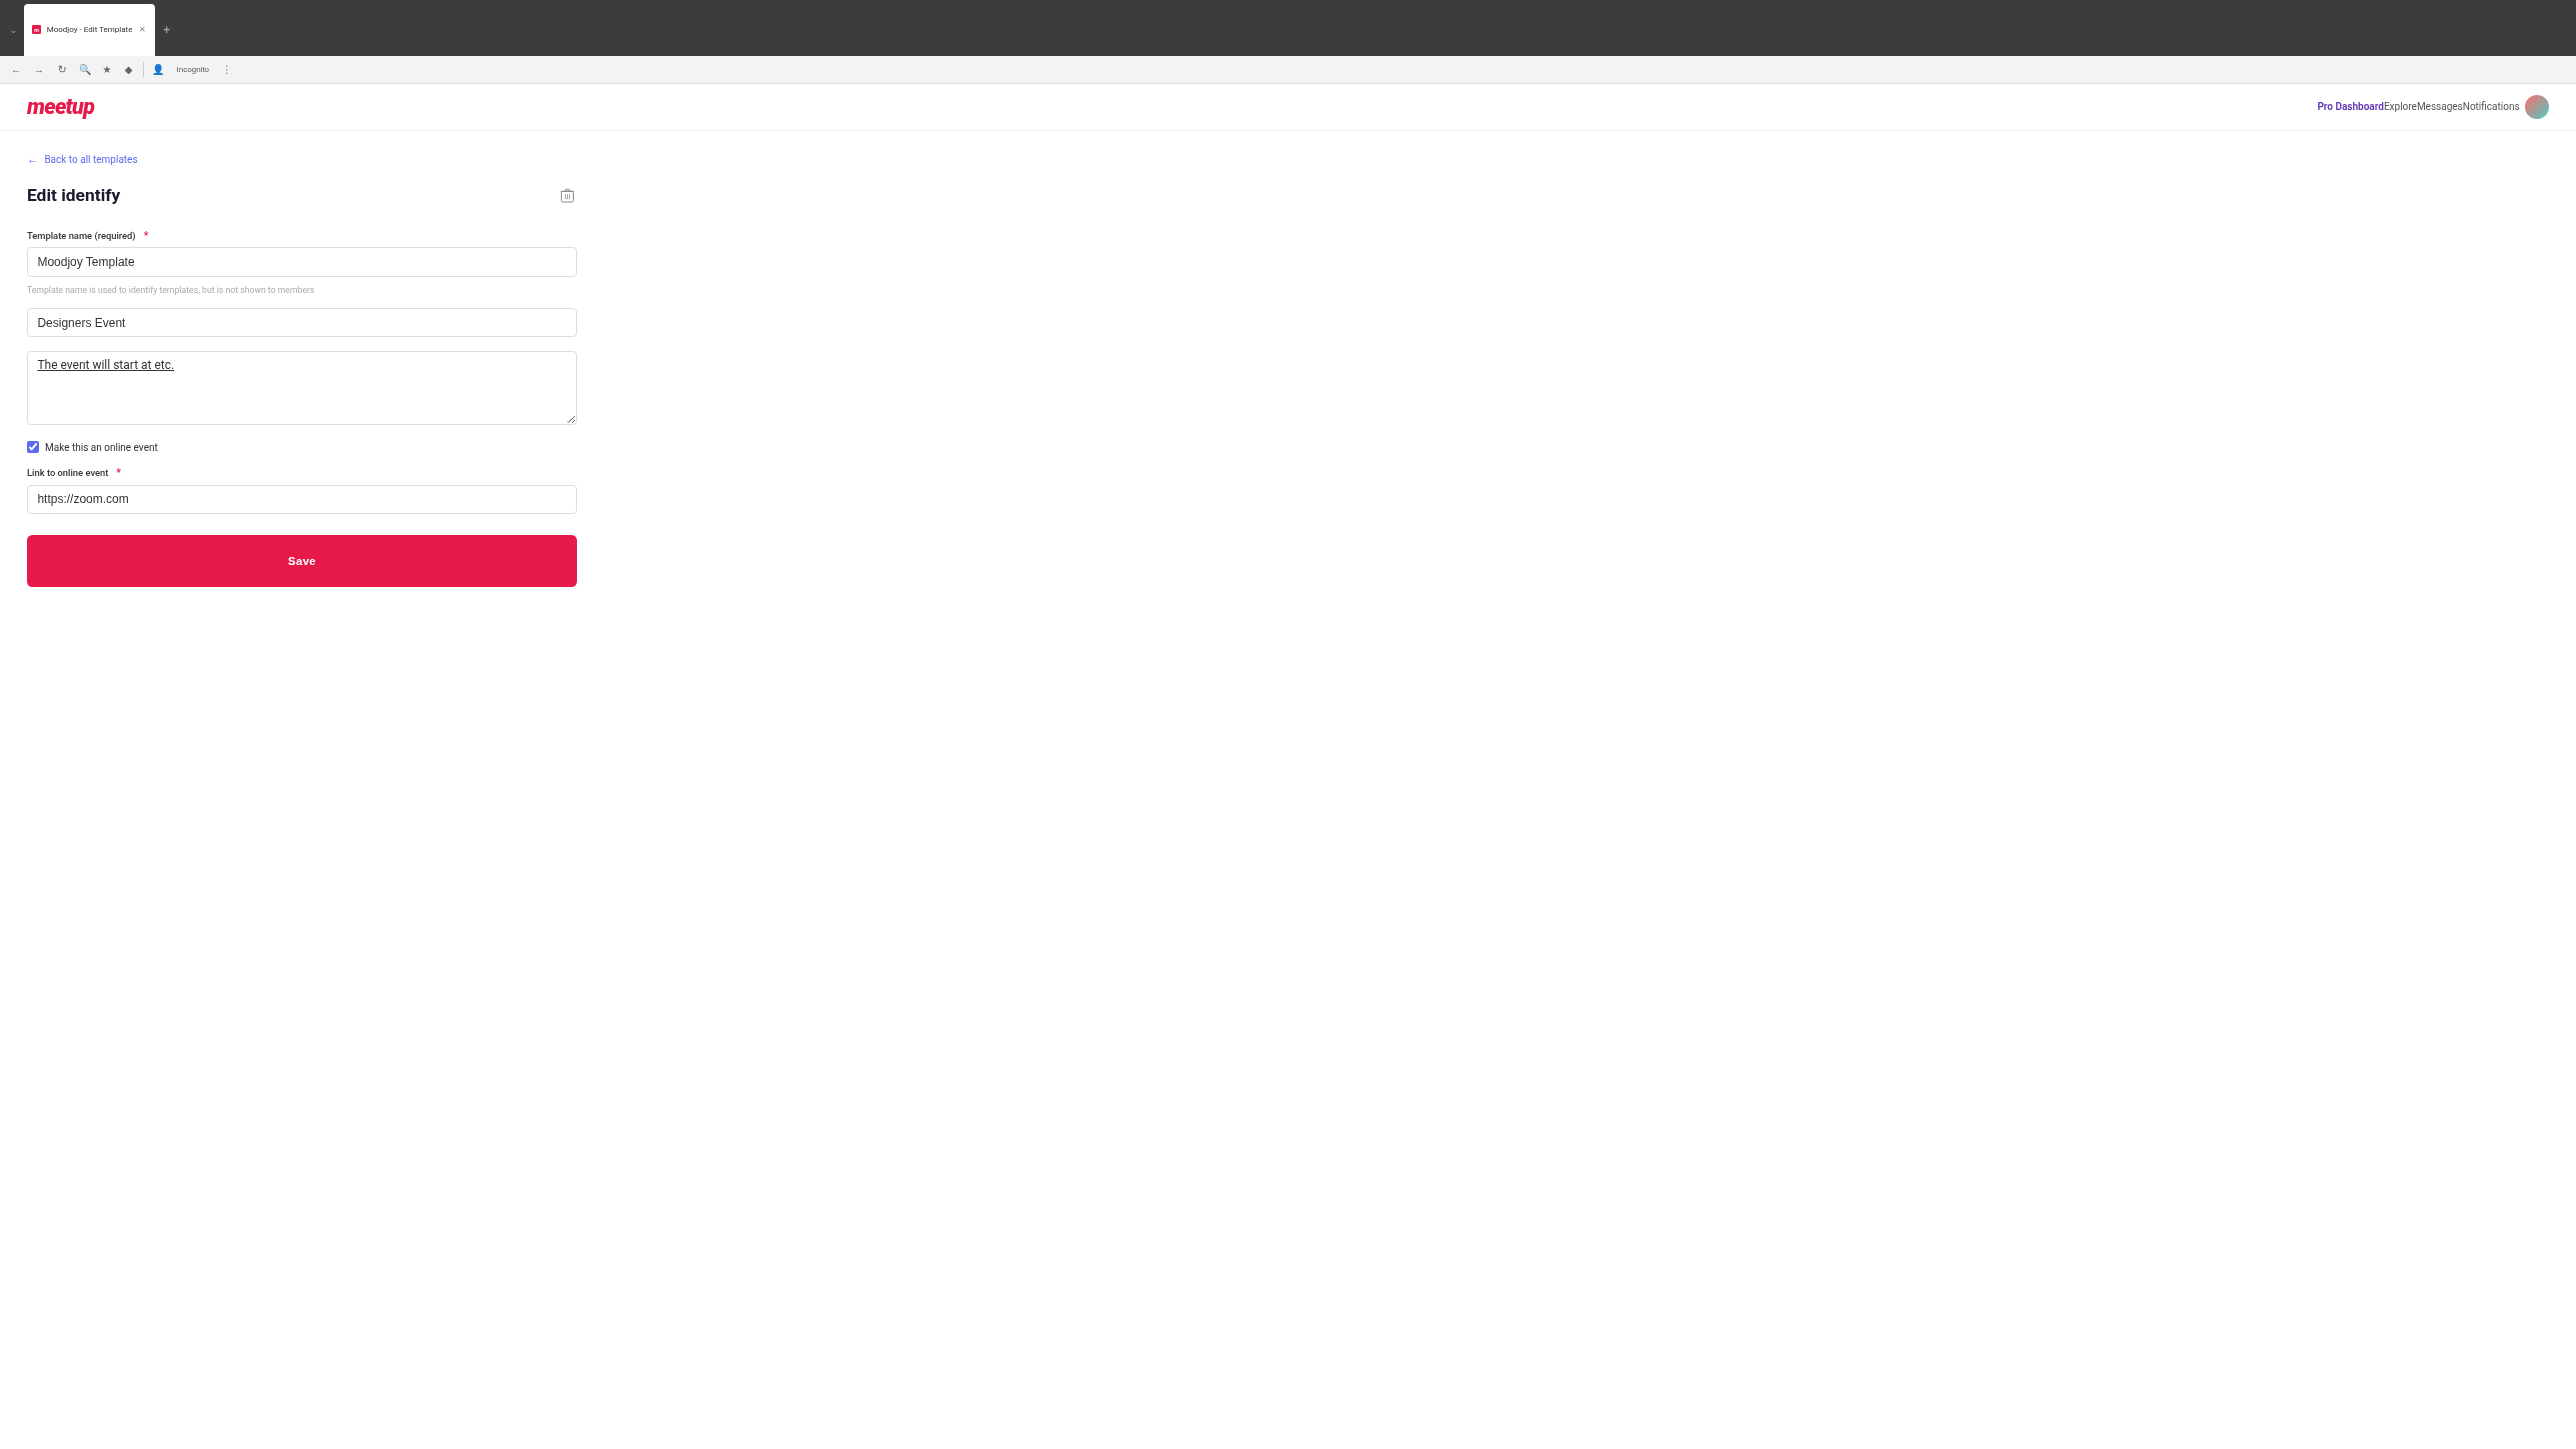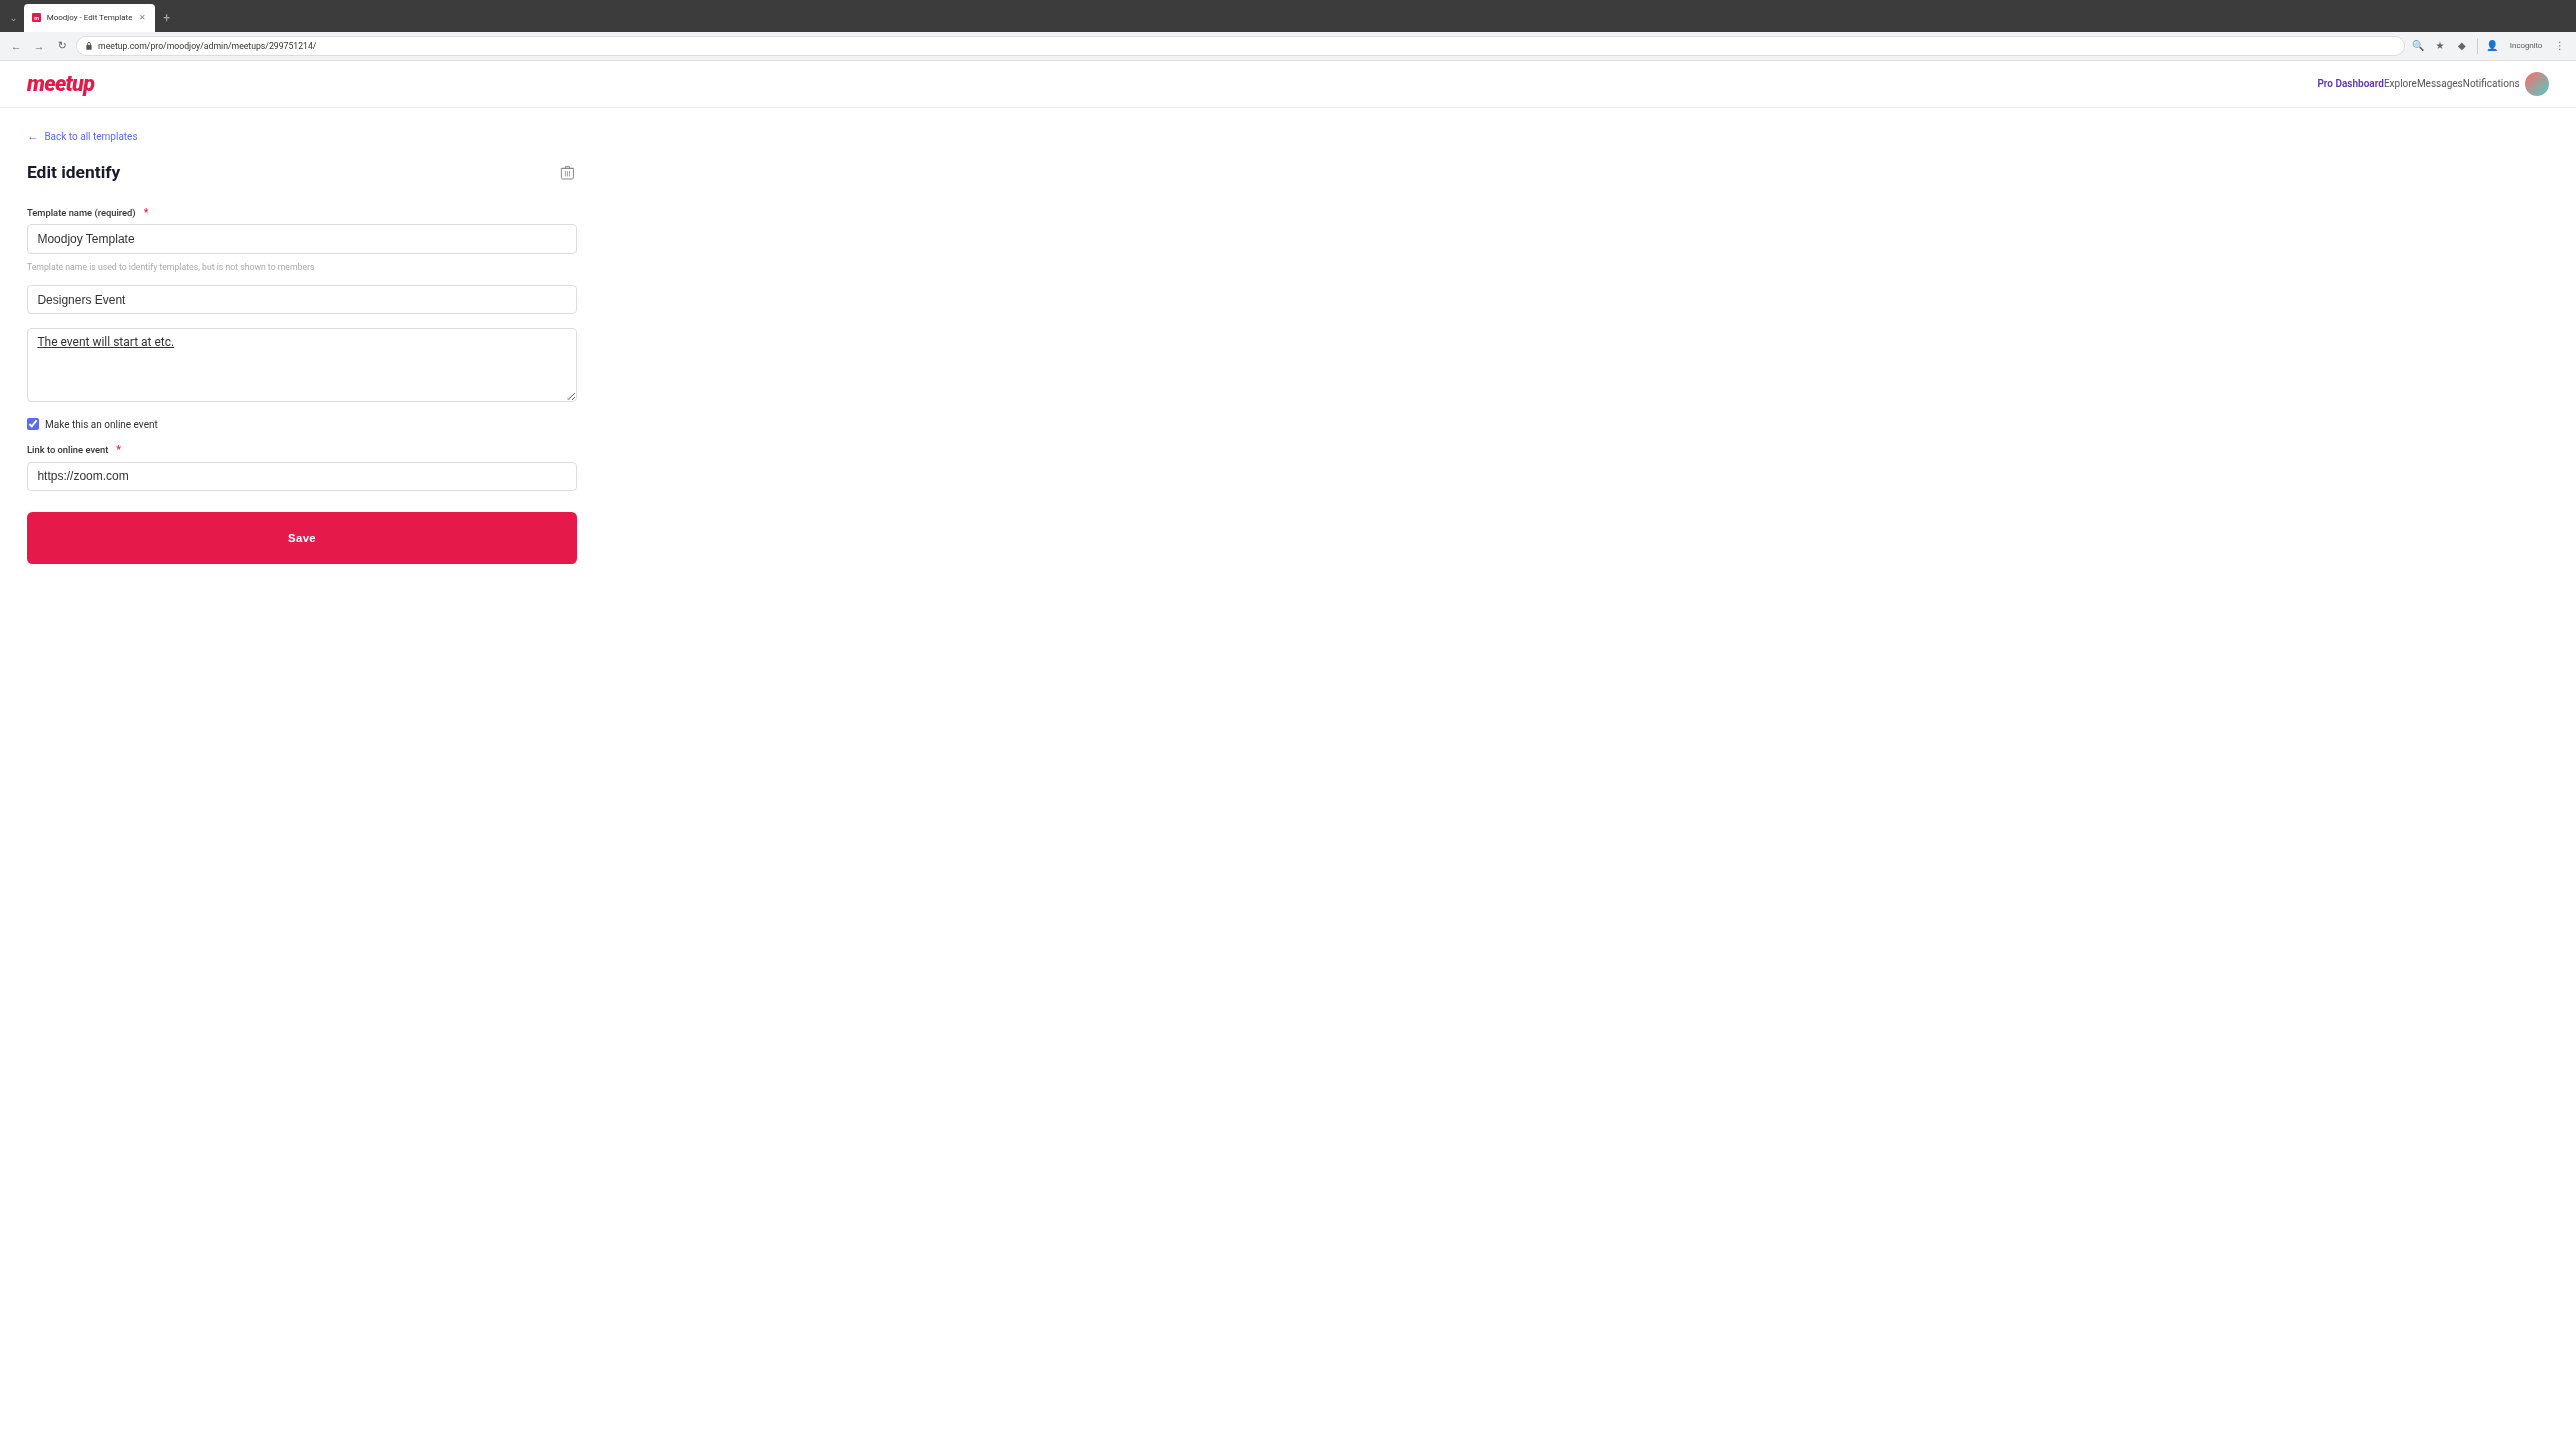--- a/index.html
+++ b/index.html
@@ -37,21 +37,21 @@
       border-radius: 2.7px;
       background: none;
       border: none;
     }
 
     .browser-tab {
       display: flex;
       align-items: center;
       background: #fff;
       border-radius: 4px 4px 0 0;
-      padding: 8px 8px;
+      padding: 20px 8px;
       gap: 5.4px;
       min-width: 121px;
       max-width: 161px;
     }
 
     .tab-favicon {
       width: 9.4px;
       height: 9.4px;
       background: #e51a4b;
       border-radius: 1.3px;
@@ -358,27 +358,20 @@
       <div class="tab-favicon">m</div>
       <span class="tab-title">Moodjoy - Edit Template</span>
       <span class="tab-close">✕</span>
     </div>
     <span class="tab-new">+</span>
   </div>
   <div class="browser-toolbar">
     <button class="toolbar-btn">←</button>
     <button class="toolbar-btn">→</button>
     <button class="toolbar-btn">↻</button>
-    <div class="address-bar">
-      <svg width="8" height="9.4" viewBox="0 0 12 14" fill="none">
-        <rect x="2" y="6" width="8" height="7" rx="1" fill="#555"></rect>
-        <path d="M4 6V4a2 2 0 0 1 4 0v2" stroke="#555" stroke-width="1.5" fill="none"></path>
-      </svg>
-      <span class="address-text">meetup.com/pro/moodjoy/admin/meetups/299751214/</span>
-    </div>
     <div class="toolbar-right">
       <button class="toolbar-btn">🔍</button>
       <button class="toolbar-btn">★</button>
       <button class="toolbar-btn">◆</button>
       <div class="separator"></div>
       <button class="toolbar-btn">👤</button>
       <button class="incognito-btn">
         <span>Incognito</span>
       </button>
       <button class="toolbar-btn">⋮</button>

